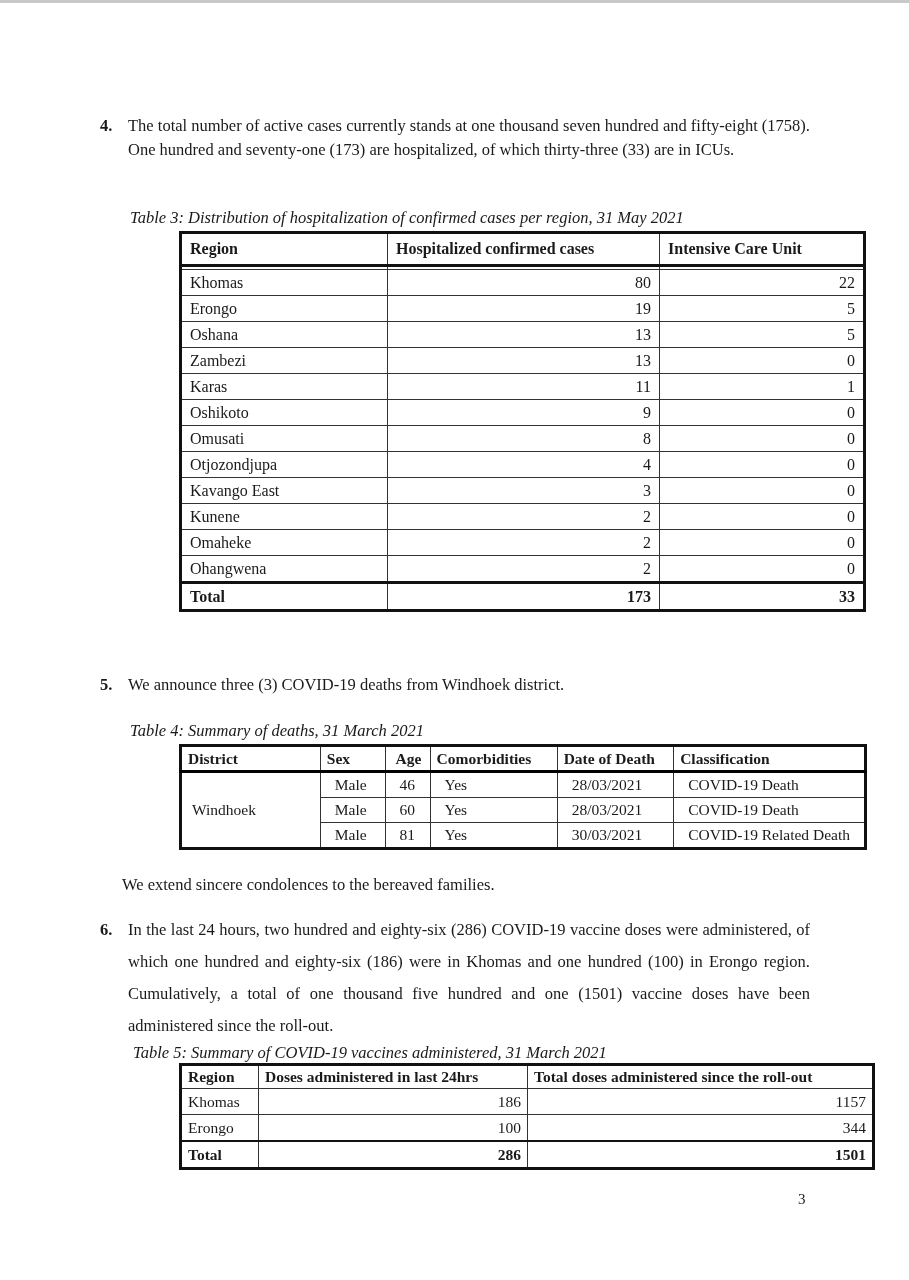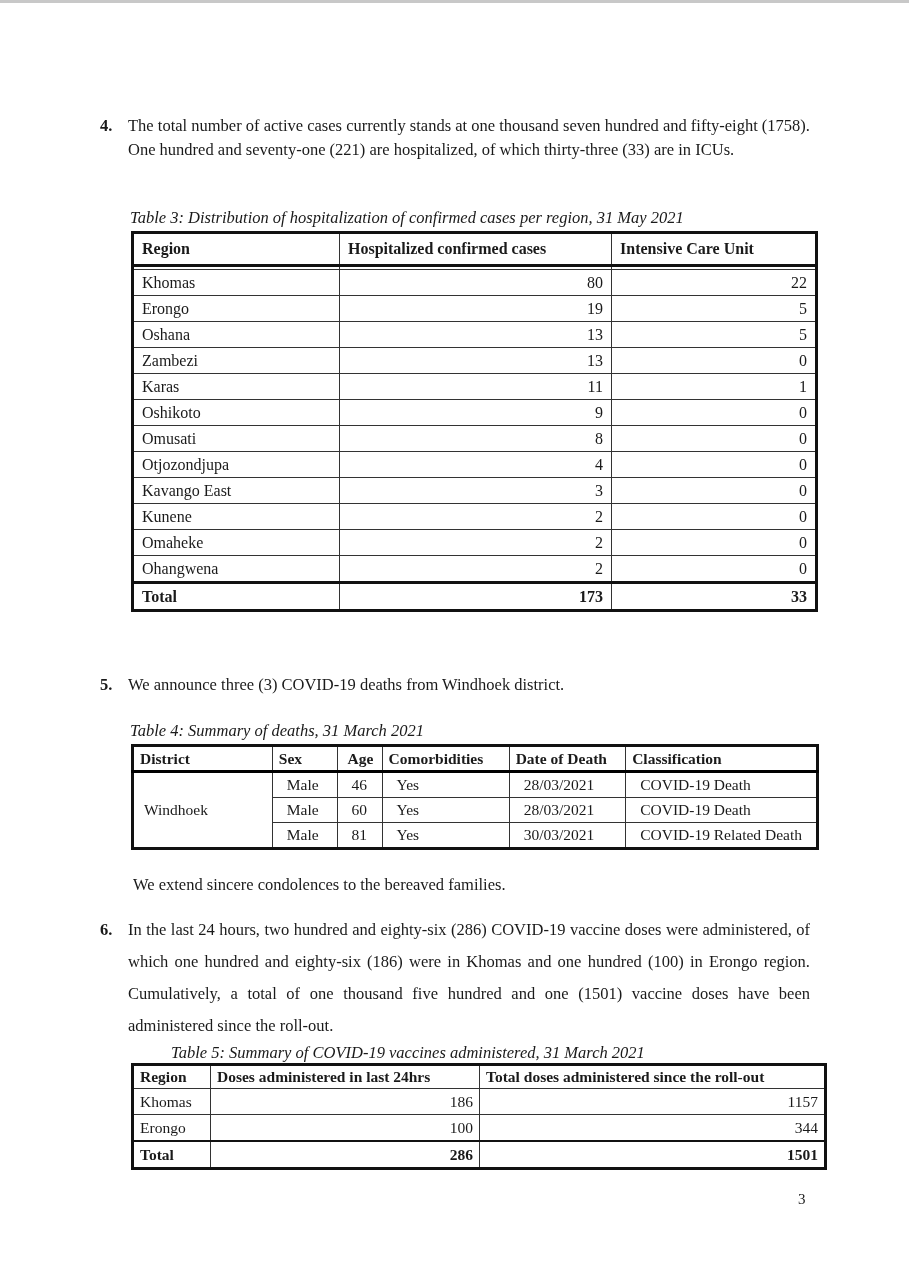--- a/index.html
+++ b/index.html
@@ -6,21 +6,21 @@
   body {
     width: 909px; height: 1280px; position: relative; overflow: hidden;
     font-family: "Liberation Serif", "DejaVu Serif", serif;
     color: #1a1a1a;
   }
   .topbar { position: absolute; left: 0; top: 0; width: 909px; height: 3px; background: #c8c8c8; }
   .para { position: absolute; font-size: 16.5px; line-height: 24px; }
   .para .num { position: absolute; left: 0; top: 0; font-weight: bold; }
   .para .body { margin-left: 28px; text-align: justify; }
   .caption { position: absolute; font-style: italic; font-size: 16.5px; line-height: 20px; }
-  table { position: absolute; border-collapse: collapse; font-size: 16px; }
+  table { position: absolute; border-collapse: collapse; font-size: 16px; margin-left: 48px; }
   td, th { border: 1px solid #333; padding: 0 8px; height: 24px; font-weight: normal; text-align: left; white-space: nowrap; }
   th { font-weight: bold; }
   .c { text-align: right; }
   .b { font-weight: bold; }
 
   
   #t3 { left: 131px; top: 231px; width: 687px; border: 3px solid #111; }
   #t3 th { height: 30px; border-bottom: 3px solid #111; }
   #t3 td { height: 25px; }
   #t3 tr.total td { border-top: 3px solid #111; height: 25px; }
@@ -39,21 +39,21 @@
 
   .pagenum { position: absolute; left: 798px; top: 1191px; font-size: 15px; }
 </style>
 </head>
 <body>
 
 <div class="topbar"></div>
 
 <div class="para" style="left:100px; top:114px; width:710px;">
   <span class="num">4.</span>
-  <div class="body">The total number of active cases currently stands at one thousand seven hundred and fifty-eight (1758). One hundred and seventy-one (221) are hospitalized, of which thirty-three (33) are in ICUs.</div>
+  <div class="body">The total number of active cases currently stands at one thousand seven hundred and fifty-eight (1758). One hundred and seventy-one (173) are hospitalized, of which thirty-three (33) are in ICUs.</div>
 </div>
 
 <div class="caption" style="left:130px; top:208px;">Table 3: Distribution of hospitalization of confirmed cases per region, 31 May 2021</div>
 <table id="t3">
   <thead>
     <tr>
       <th style="width:189px">Region</th>
       <th style="width:255px">Hospitalized confirmed cases</th>
       <th>Intensive Care Unit</th>
     </tr>
@@ -168,28 +168,28 @@
     <tr>
       <td>Male</td>
       <td>81</td>
       <td>Yes</td>
       <td>30/03/2021</td>
       <td>COVID-19 Related Death</td>
     </tr>
   </tbody>
 </table>
 
-<div class="para" style="left:133px; top:873px;">We extend sincere condolences to the bereaved families.</div>
+<div class="para" style="left:122px; top:873px;">We extend sincere condolences to the bereaved families.</div>
 
 <div class="para" style="left:100px; top:914px; width:710px; line-height:32px;">
   <span class="num">6.</span>
   <div class="body">In the last 24 hours, two hundred and eighty-six (286) COVID-19 vaccine doses were administered, of which one hundred and eighty-six (186) were in Khomas and one hundred (100) in Erongo region. Cumulatively, a total of one thousand five hundred and one (1501) vaccine doses have been administered since the roll-out.</div>
 </div>
 
-<div class="caption" style="left:133px; top:1043px;margin-left:38px;">Table 5: Summary of COVID-19 vaccines administered, 31 March 2021</div>
+<div class="caption" style="left:133px; top:1043px;">Table 5: Summary of COVID-19 vaccines administered, 31 March 2021</div>
 <table id="t5">
   <thead>
     <tr>
       <th style="width:64px">Region</th>
       <th style="width:256px">Doses administered in last 24hrs</th>
       <th>Total doses administered since the roll-out</th>
     </tr>
   </thead>
   <tbody>
     <tr>

